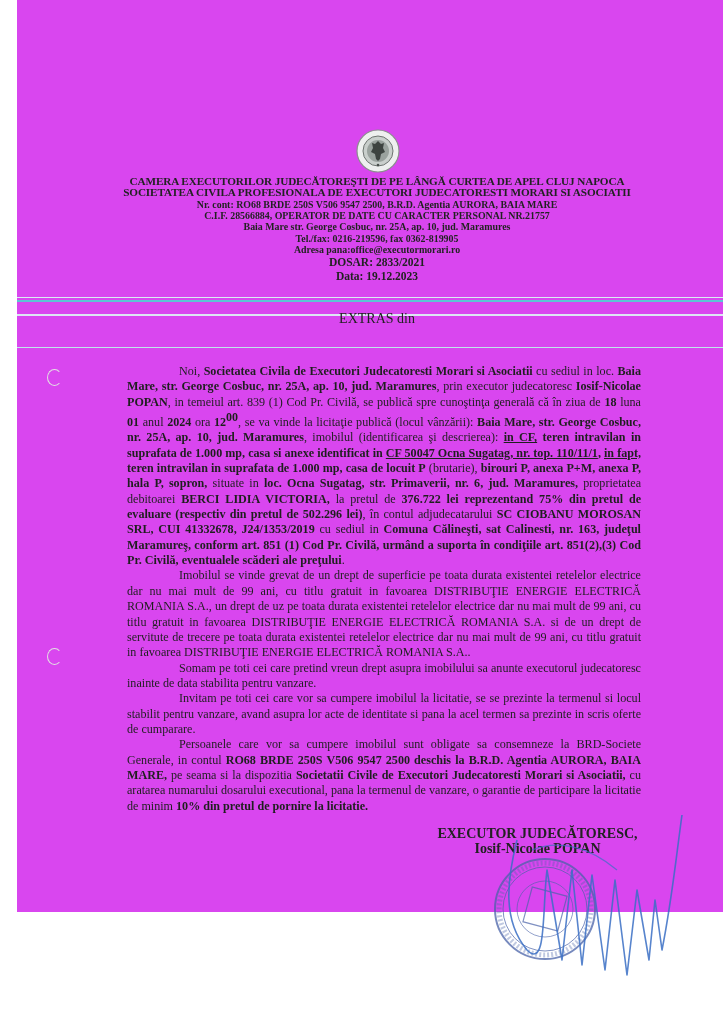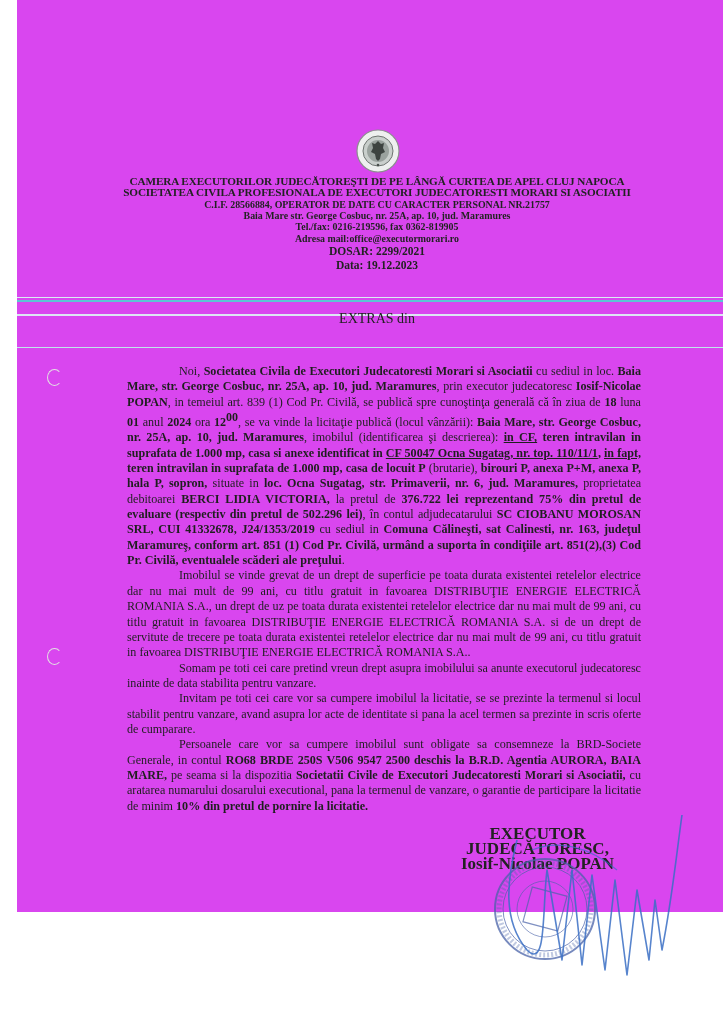--- a/index.html
+++ b/index.html
@@ -32,46 +32,47 @@
     .body b { font-weight: bold; }
     .body u { text-decoration: underline; }
     .sup { font-size: 12px; vertical-align: 5px; font-weight: bold; }
 
     .margin-mark { position: absolute; width: 13px; height: 15px; border: 1px solid #e2e2e2;
                    border-radius: 50%; border-right-color: transparent; }
     .mm1 { left: 30px; top: 369px; }
     .mm2 { left: 30px; top: 648px; }
 
     .sign { position: absolute; left: 418px; top: 826px; width: 205px; text-align: center;
-            font-weight: bold; font-size: 17px; line-height: 15px; color: #222; }
+            font-weight: bold; font-size: 14px; line-height: 15px; color: #222; }
     .stamp { position: absolute; left: 474px; top: 855px; width: 108px; height: 108px; }
     .signature { position: absolute; left: 470px; top: 810px; width: 200px; height: 180px; }
   </style>
 </head>
 <body>
 
 <div class="page">
   <div class="vline"></div>
 
   <svg class="emblem" viewBox="0 0 46 46">
     <circle cx="23" cy="23" r="21" fill="#eef0ef" stroke="#8a8f8d" stroke-width="1.2"></circle>
     <circle cx="23" cy="23" r="15" fill="#c9cfcc" stroke="#6e7471" stroke-width="1"></circle>
     <circle cx="23" cy="23" r="11" fill="#9aa29e"></circle>
     <path d="M23 13 L26 16 L29 15 L28 20 L30 24 L26 26 L25 31 L23 33 L21 31 L20 26 L16 24 L18 20 L17 15 L20 16 Z" fill="#3d4340"></path>
     <circle cx="23" cy="37" r="1.3" fill="#4a504d"></circle>
   </svg>
 
   <div class="header">
     <div class="big">CAMERA EXECUTORILOR JUDECĂTOREŞTI DE PE LÂNGĂ CURTEA DE APEL CLUJ NAPOCA</div>
     <div class="big">SOCIETATEA CIVILA PROFESIONALA DE EXECUTORI JUDECATORESTI MORARI SI ASOCIATII</div>
+    <div class="small">Nr. cont: RO68 BRDE 250S V506 9547 2500, B.R.D. Agentia AURORA, BAIA MARE</div>
     <div class="small">C.I.F.    28566884, OPERATOR DE DATE CU CARACTER PERSONAL NR.21757</div>
     <div class="small">Baia Mare str. George Cosbuc, nr. 25A, ap. 10, jud. Maramures</div>
     <div class="small">Tel./fax: 0216-219596, fax 0362-819905</div>
-    <div class="small">Adresa mail:office@executormorari.ro</div>
-    <div class="dosar">DOSAR: 2299/2021</div>
+    <div class="small">Adresa pana:office@executormorari.ro</div>
+    <div class="dosar">DOSAR: 2833/2021</div>
     <div class="dosar">Data: 19.12.2023</div>
   </div>
 
   <div class="band-line bl2"></div>
   <div class="band-line bl1"></div>
   <div class="band-line bl3"></div>
   <div class="band-line bl4"></div>
 
   <div class="title title1">EXTRAS din</div>
 

